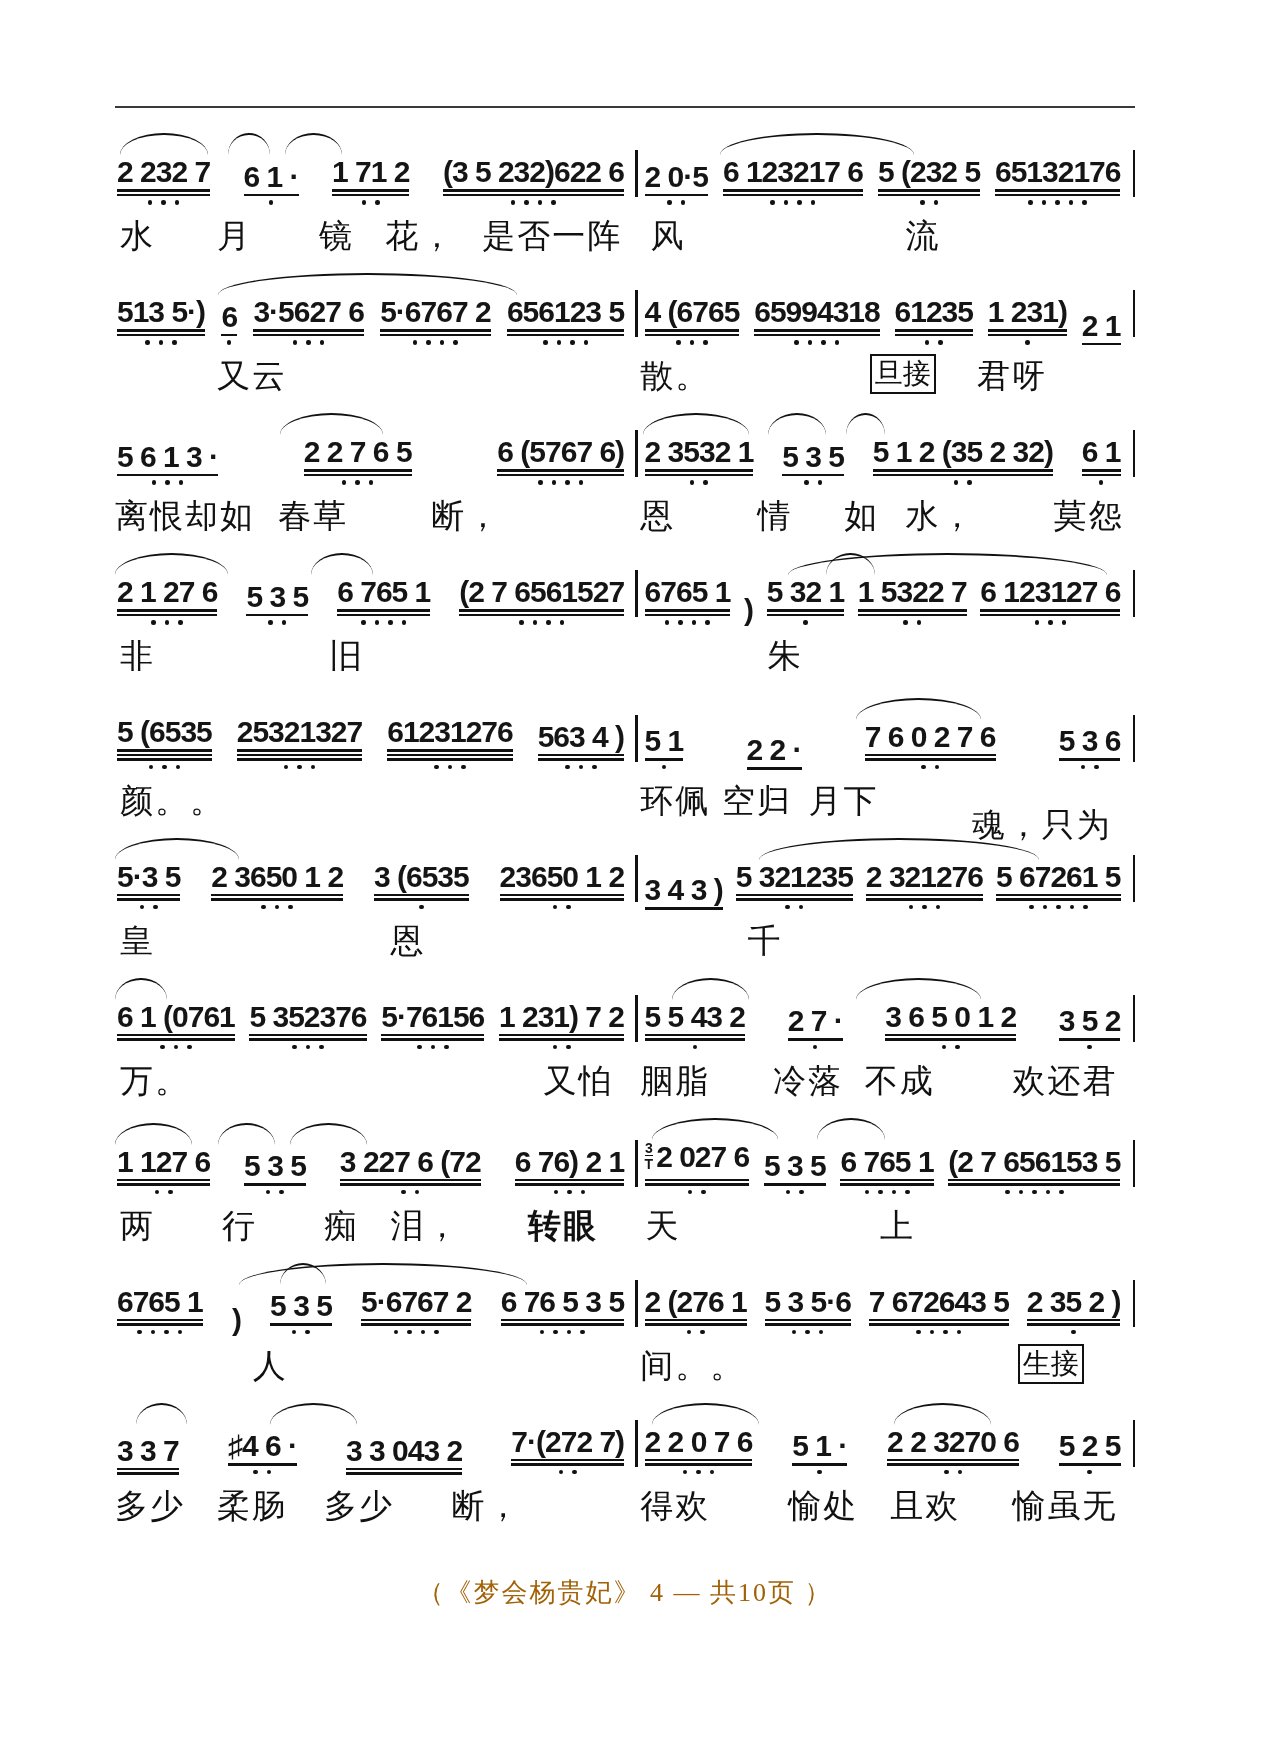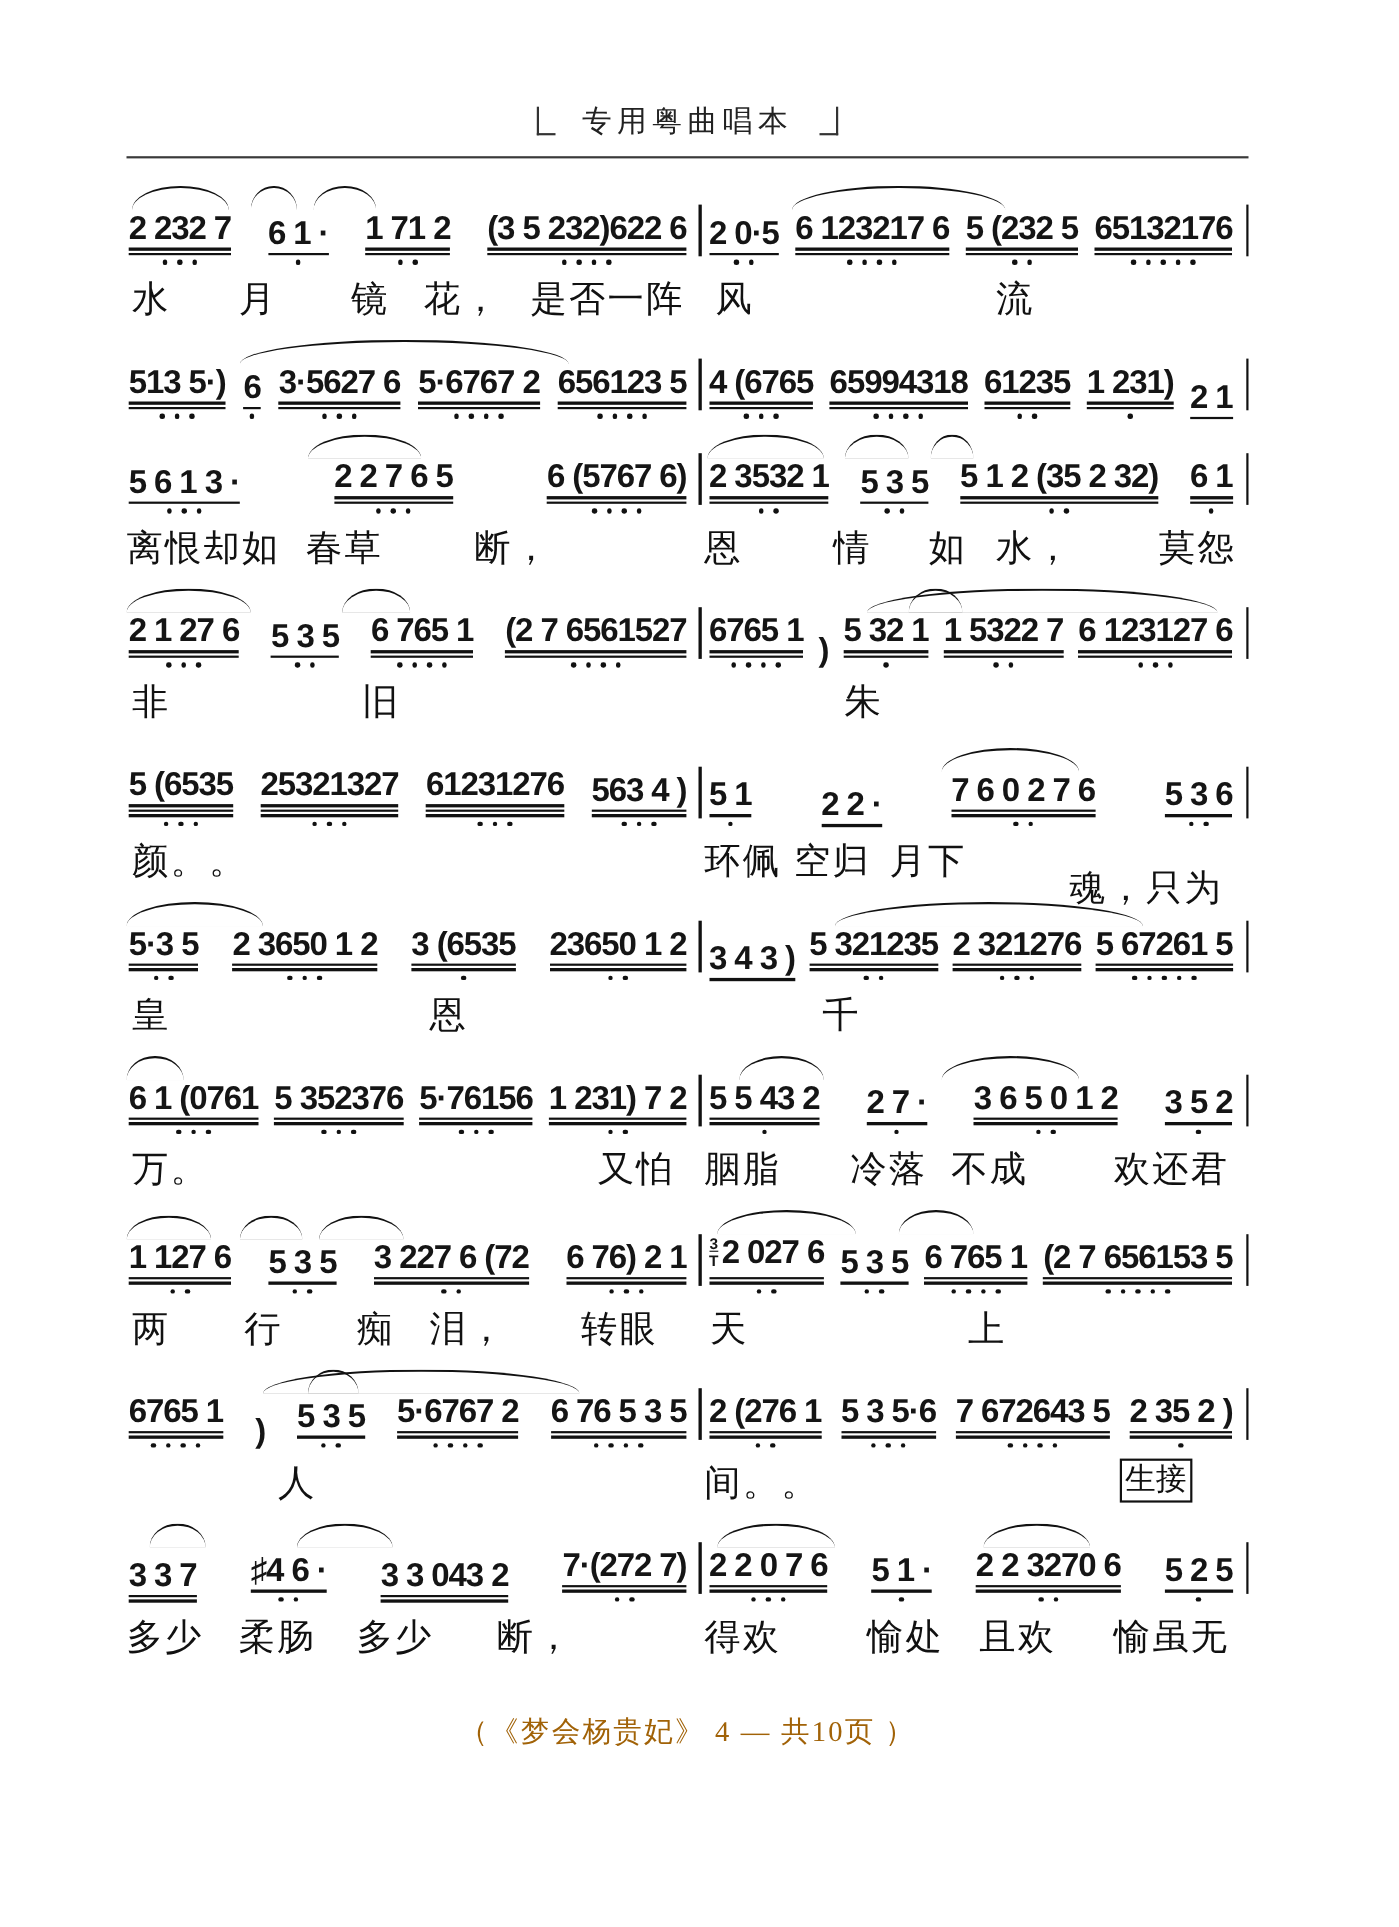--- a/index.html
+++ b/index.html
@@ -38,25 +38,20 @@
   .tsign{display:inline-flex;flex-direction:column;align-items:center;
          font-size:14px;font-weight:bold;line-height:1;margin:0 3px 6px 0;}
   .tsign .tb{border-top:1.5px solid #111;padding-top:1px;}
   .footer{text-align:center;font-family:"Liberation Serif",serif;font-size:26px;
           margin-top:46px;letter-spacing:2px;color:#a16207;}
 </style>
 </head>
 <body>
 
 <div class="sheet">
-  <div class="header">
-    <span class="cnr cnr-l"></span>
-    <span>专用粤曲唱本</span>
-    <span class="cnr cnr-r"></span>
-  </div>
   <div class="rule"></div>
   <div class="systems">
       <div class="system">
         <div class="musicrow">
           <div class="measure measure-left">
             <div class="arc" style="left: 1%; width: 17%;"></div>
             <div class="arc" style="left: 22%; width: 8%;"></div>
             <div class="arc" style="left: 33%; width: 11%;"></div>
             <div class="grprow">
               <div class="grp">
@@ -325,20 +320,26 @@
                 <div class="drow">
                   <span class="digits">2 1</span>
                 </div>
                 <div class="lines">
                   <div class="ln"></div>
                 </div>
               </div>
             </div>
           </div>
           <div class="bar endbar"></div>
+        </div>
+        <div class="lyrics">
+          <span class="tok" style="left: 10%;">又云</span>
+          <span class="tok" style="left: 51.5%;">散。</span>
+          <span class="tok boxed" style="left: 74%;">旦接</span>
+          <span class="tok" style="left: 84.5%;">君呀</span>
         </div>
       </div>
       <div class="system">
         <div class="musicrow">
           <div class="measure measure-left">
             <div class="arc" style="left: 32%; width: 20%;"></div>
             <div class="grprow">
               <div class="grp">
                 <div class="drow">
                   <span class="digits">5 6 1 3 ·</span>
@@ -1096,21 +1097,21 @@
               </div>
             </div>
           </div>
           <div class="bar endbar"></div>
         </div>
         <div class="lyrics">
           <span class="tok" style="left: 0.5%;">两</span>
           <span class="tok" style="left: 10.5%;">行</span>
           <span class="tok" style="left: 20.5%;">痴</span>
           <span class="tok" style="left: 27%;">泪，</span>
-          <span class="tok" style="left: 40.5%;">转眼</span>
+          <span class="tok" style="left: 40.5%; font-weight: bold;">转眼</span>
           <span class="tok" style="left: 52%;">天</span>
           <span class="tok" style="left: 75%;">上</span>
         </div>
       </div>
       <div class="system">
         <div class="musicrow">
           <div class="measure measure-left">
             <div class="arc" style="left: 24%; width: 56%;"></div>
             <div class="arc" style="left: 32%; width: 9%;"></div>
             <div class="grprow">

